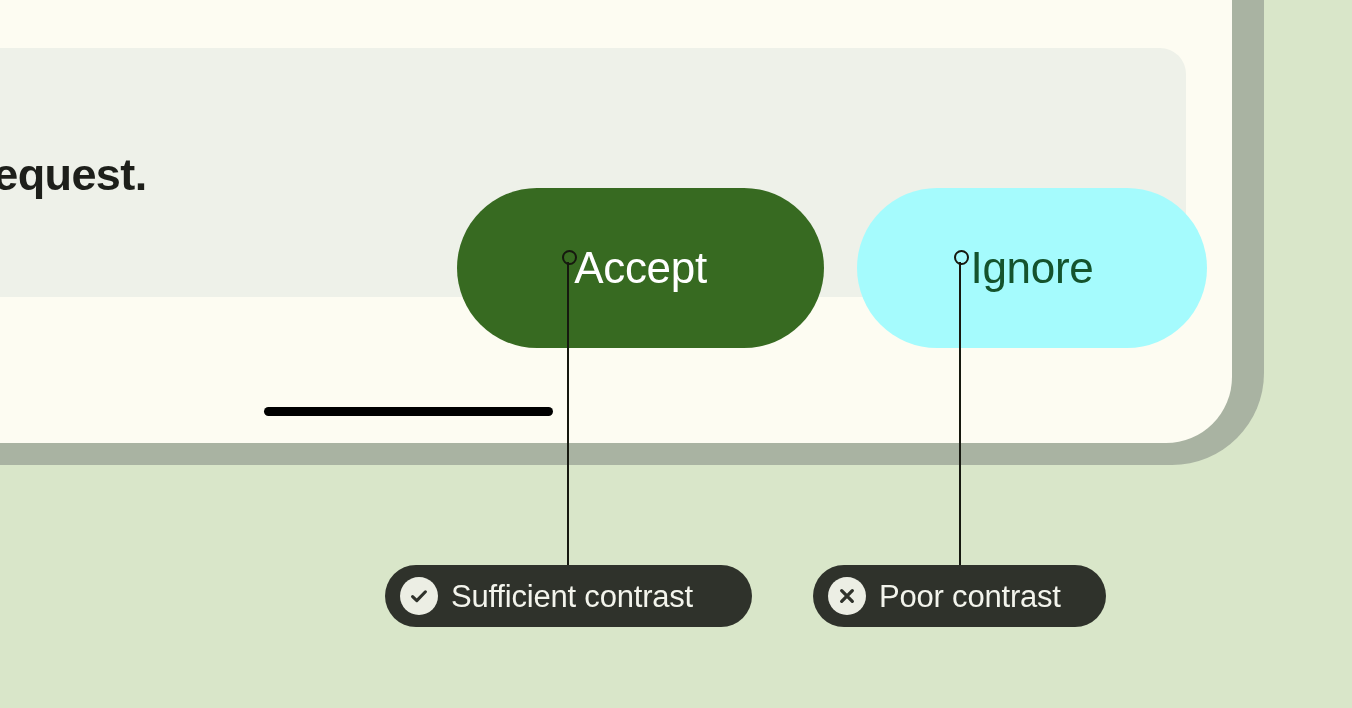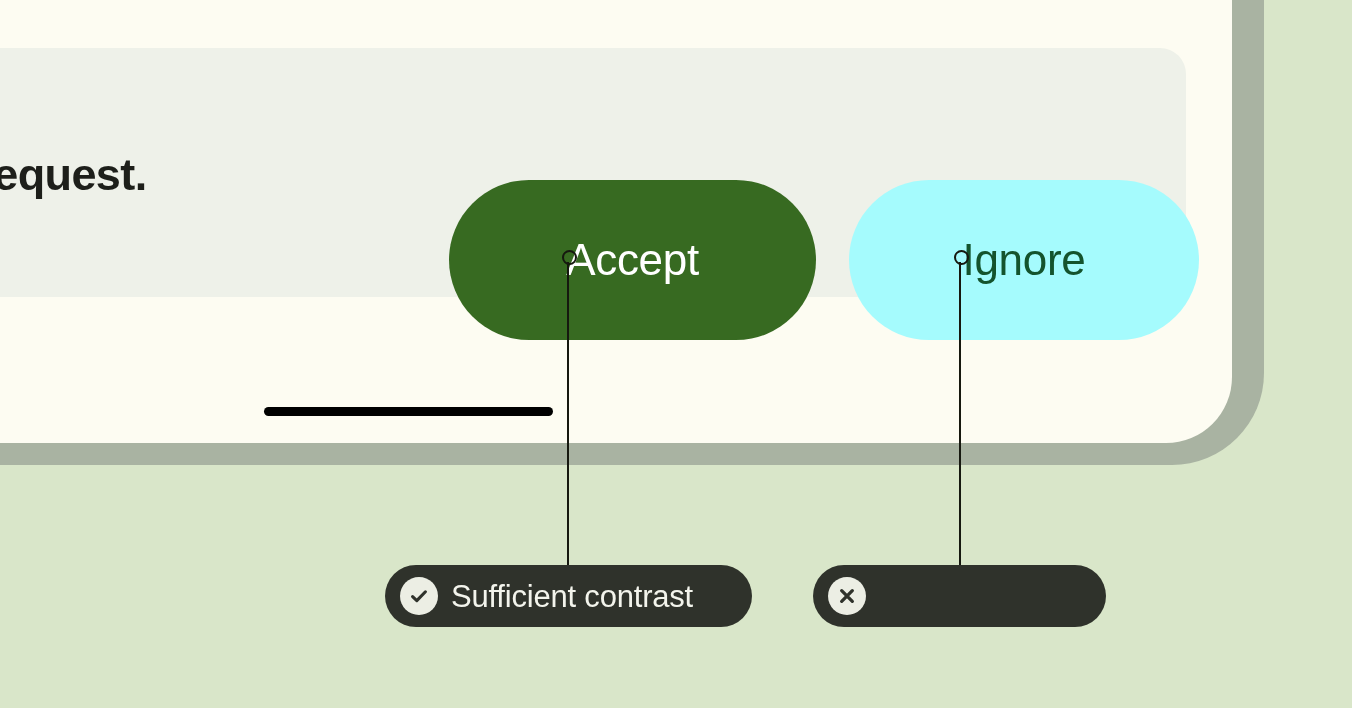--- a/index.html
+++ b/index.html
@@ -61,21 +61,21 @@
     color: #1d1f1a;
     line-height: 1;
     white-space: nowrap;
   }
 
   
   .action-button {
     position: absolute;
     border: none;
     padding: 0;
-    margin: 4px;
+    margin: 12px;
     border-radius: 80px;
     font-family: "Liberation Sans", sans-serif;
     font-size: 44px;
     font-weight: 400;
     letter-spacing: -0.3px;
     display: flex;
     align-items: center;
     justify-content: center;
     cursor: pointer;
     line-height: 1;
@@ -202,13 +202,14 @@
   </span>
   <span class="pill-label">Sufficient contrast</span>
 </div>
 
 <div class="annotation-pill" id="pill-poor">
   <span class="pill-icon">
     <svg width="22" height="22" viewBox="0 0 24 24" aria-hidden="true">
       <path d="M6.2 6.2 L17.8 17.8 M17.8 6.2 L6.2 17.8" fill="none" stroke="#2f322b" stroke-width="3.6" stroke-linecap="round"></path>
     </svg>
   </span>
+  <span class="pill-label">Poor contrast</span>
 </div>
 
 </body></html>

